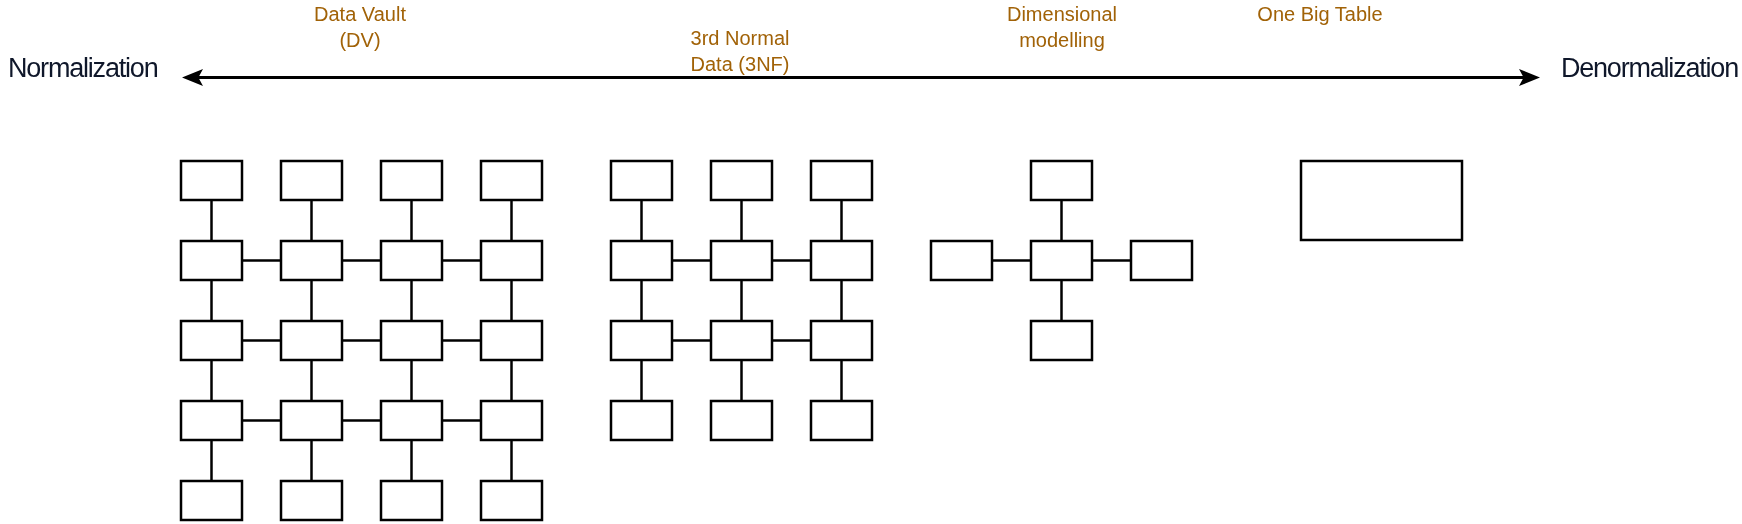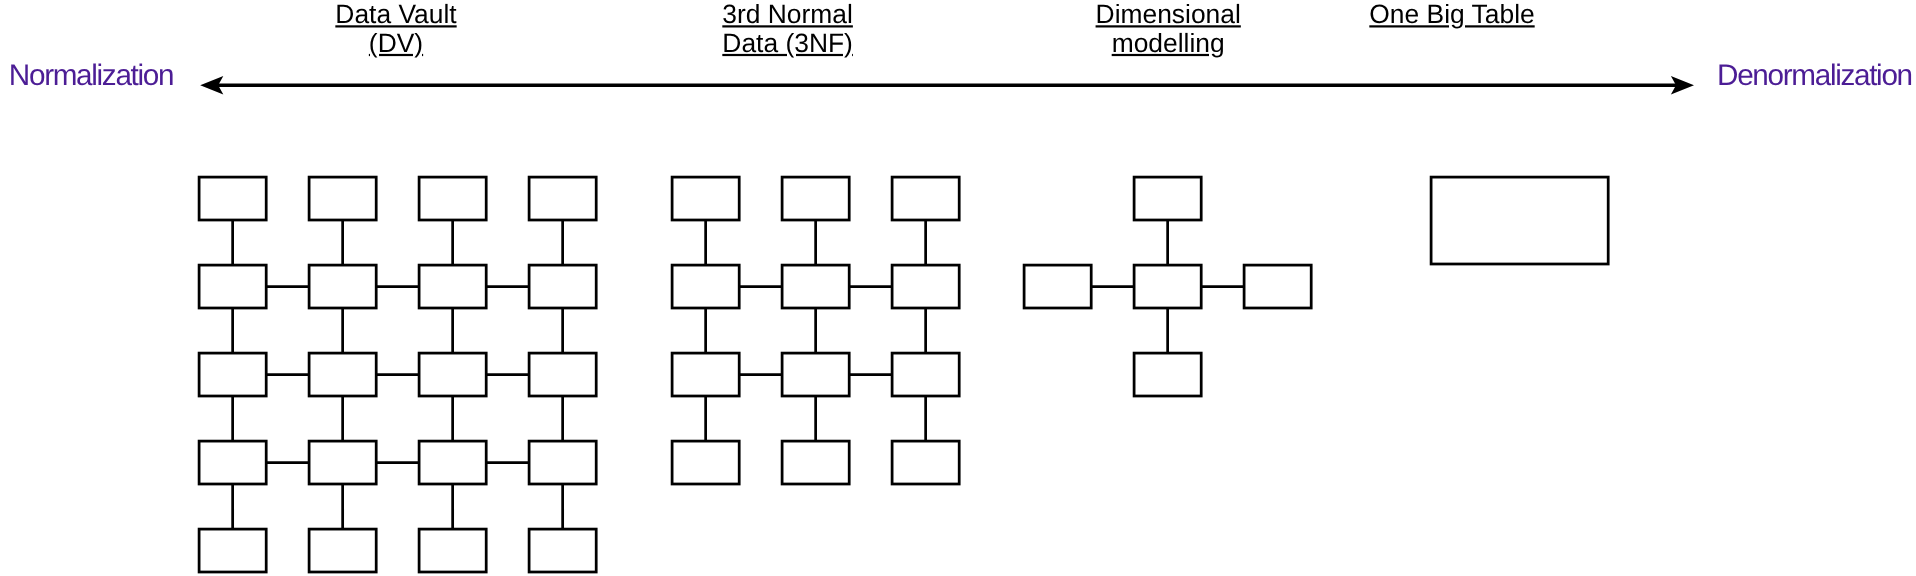--- a/index.html
+++ b/index.html
@@ -20,33 +20,32 @@
     left: 0;
     top: 0;
     width: 1742px;
     height: 524px;
   }
   .col-label {
     position: absolute;
     top: 1px;
     transform: translateX(-50%);
     text-align: center;
-    font-size: 24px;
+    font-size: 20px;
     line-height: 26px;
-    color: #000000;
+    color: #a16207;
     white-space: nowrap;
-    text-decoration: underline;
   }
   .end-label {
     position: absolute;
     top: 53px;
     font-size: 27px;
     letter-spacing: -1.2px;
     line-height: 30px;
-    color: #4c1d95;
+    color: #0f172a;
     white-space: nowrap;
   }
   .end-left  { left: 8px; }
   .end-right { right: 4px; }
 </style>
 </head>
 <body>
 
 <div class="canvas">
 
@@ -148,21 +147,21 @@
 
   <div class="end-label end-left">Normalization</div>
 
   <div class="end-label end-right">Denormalization</div>
 
   <div class="col-label" style="left: 360px;">
     <div>Data Vault</div>
     <div>(DV)</div>
   </div>
 
-  <div class="col-label" style="left: 716px;">
+  <div class="col-label" style="left: 740px; margin-top: 24px;">
     <div>3rd Normal</div>
     <div>Data (3NF)</div>
   </div>
 
   <div class="col-label" style="left: 1062px;">
     <div>Dimensional</div>
     <div>modelling</div>
   </div>
 
   <div class="col-label" style="left: 1320px;">

